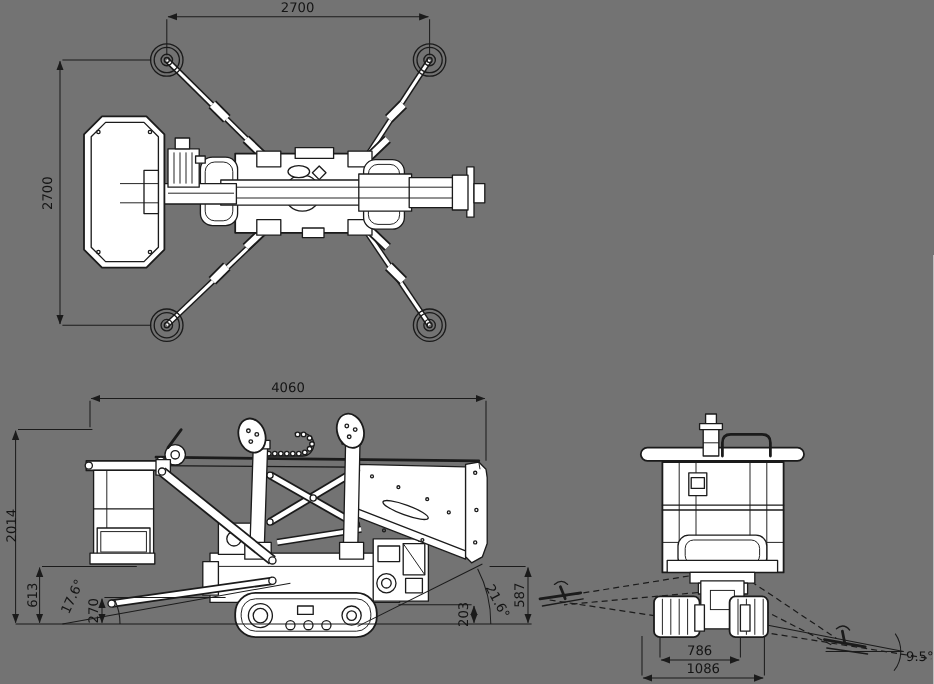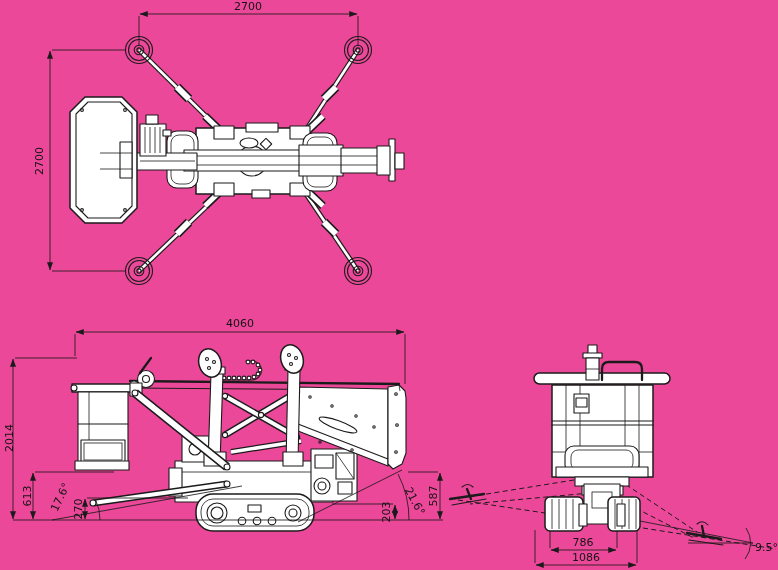--- a/index.html
+++ b/index.html
@@ -1,16 +1,16 @@
 <!DOCTYPE html>
 <html><head>
 <meta charset="utf-8">
 <style>
   html,body{margin:0;padding:0;background:#ffffff;}
-  .wrap{width:778px;height:570px;background:#ec4899;position:relative;overflow:hidden;text-align:center;}
+  .wrap{width:778px;height:570px;background:#737373;position:relative;overflow:hidden;text-align:center;}
   svg{display:block;}
   .s   {stroke:#1b1b1b;fill:none;stroke-width:1.1;stroke-linecap:round;stroke-linejoin:round;}
   .sw  {stroke:#1b1b1b;fill:#ffffff;stroke-width:1.1;stroke-linejoin:round;}
   .sw2 {stroke:#1b1b1b;fill:#ffffff;stroke-width:1.5;stroke-linejoin:round;}
   .thin{stroke:#1b1b1b;fill:none;stroke-width:0.8;}
   .thk {stroke:#1b1b1b;fill:none;stroke-width:2.3;stroke-linecap:round;}
   .dim {stroke:#1b1b1b;fill:none;stroke-width:0.85;}
   .dash{stroke:#1b1b1b;fill:none;stroke-width:1;stroke-dasharray:5 3.4;}
   .db  {stroke:#1b1b1b;fill:none;stroke-linecap:butt;}
   .dw  {stroke:#ffffff;fill:none;stroke-linecap:butt;}

